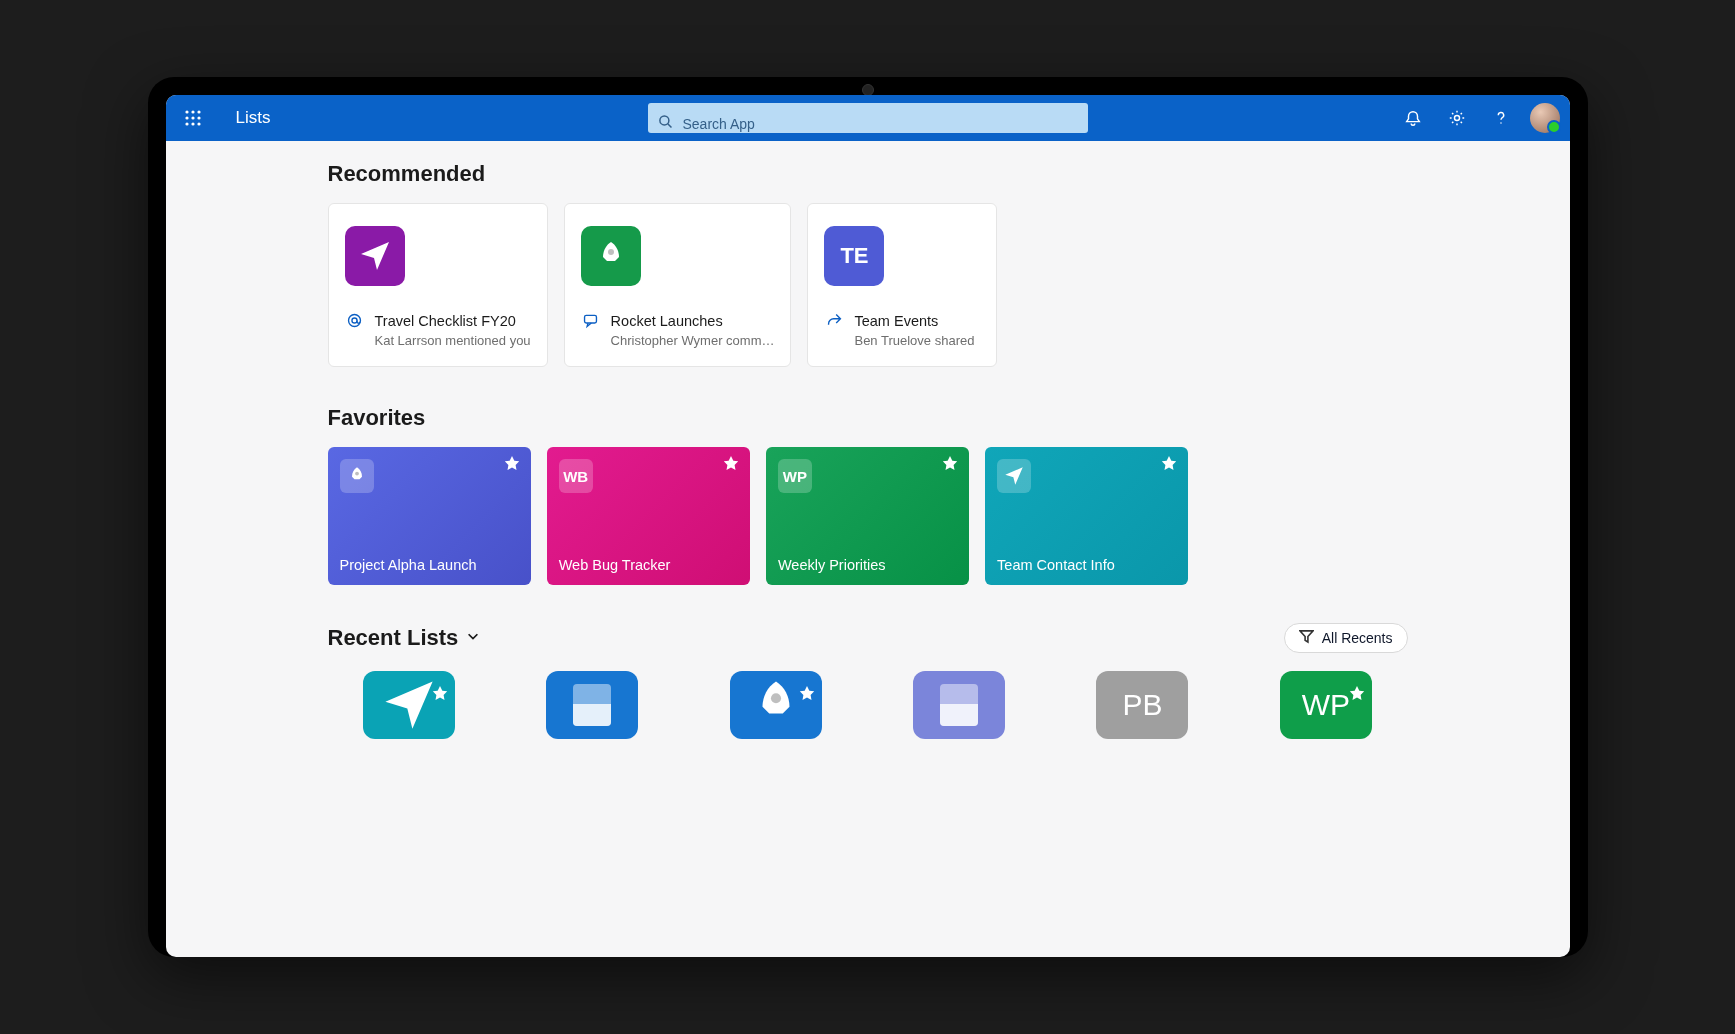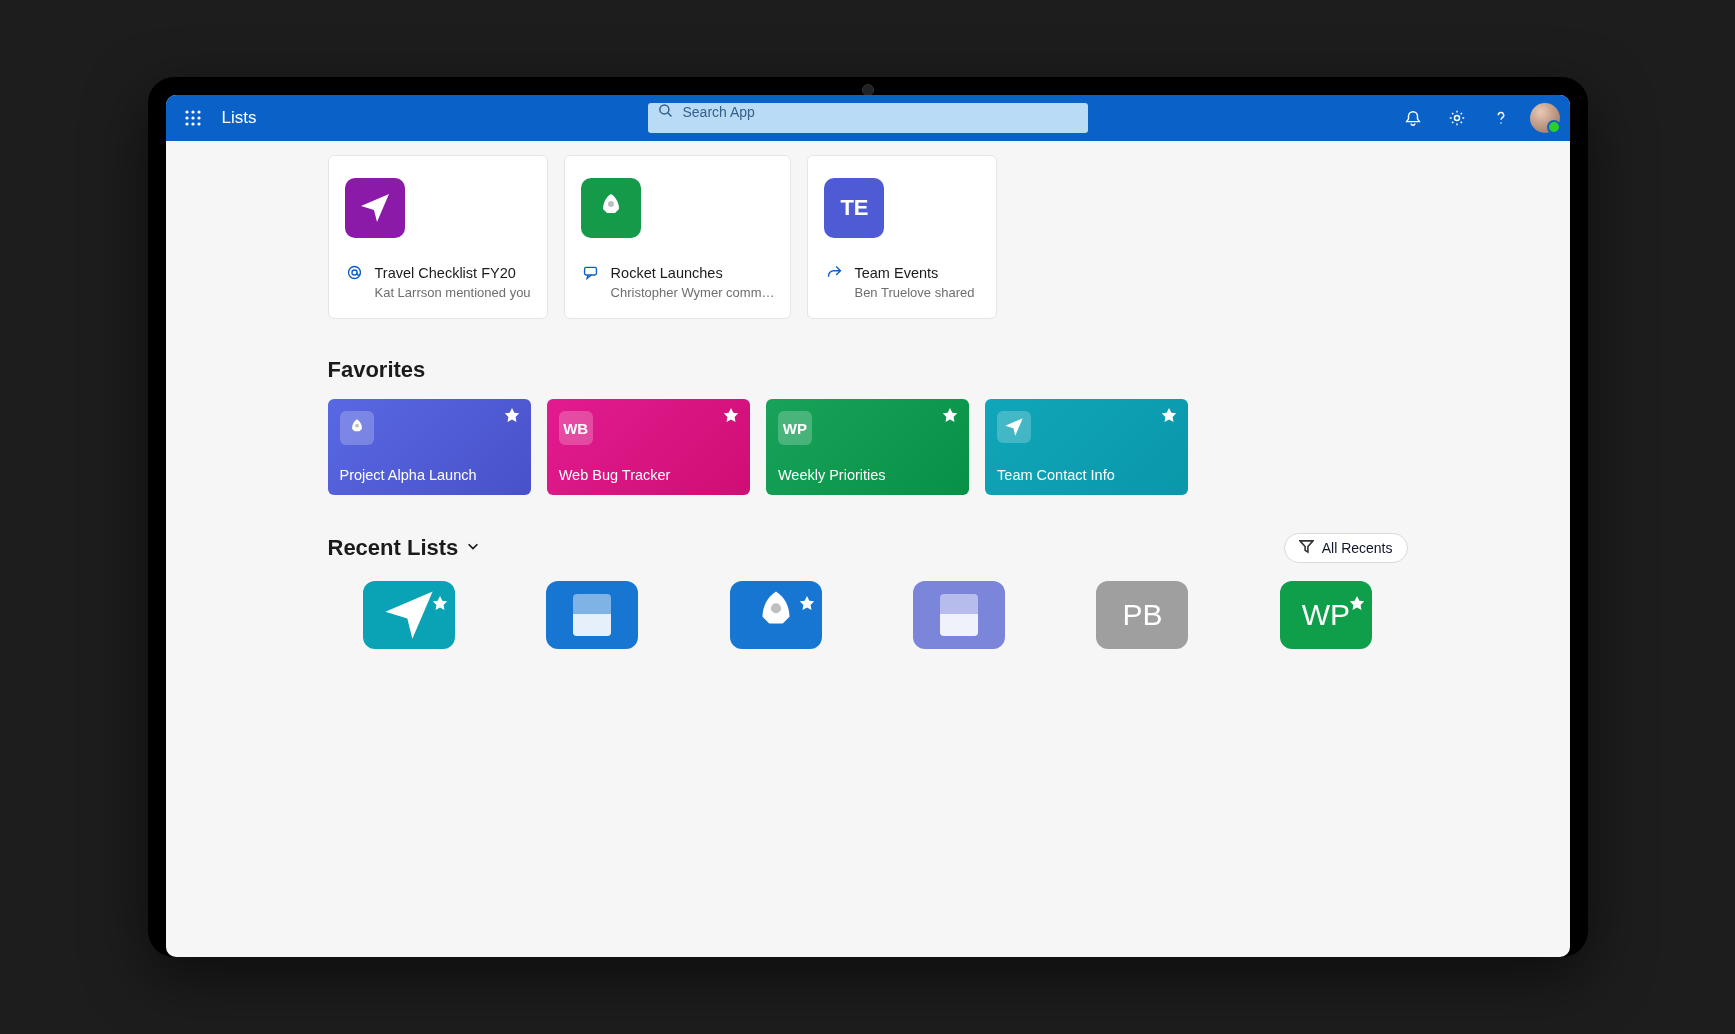--- a/index.html
+++ b/index.html
@@ -28,24 +28,24 @@
     display:flex;flex-direction:column;
   }
 
   
   .topbar{
     height:46px;background:linear-gradient(#0a62c8,#0a62c8);display:flex;align-items:center;
     color:#fff;padding:0 10px;gap:8px;position:relative;
   }
   .waffle{width:34px;height:34px;display:flex;align-items:center;justify-content:center;border-radius:3px;cursor:pointer;}
   .waffle svg{width:18px;height:18px;fill:#fff;}
-  .app-name{font-size:17px;font-weight:500;margin-left:4px;}
+  .app-name{font-size:17px;font-weight:500;margin-left:18px;}
   .searchwrap{
     position:absolute;left:50%;transform:translateX(-50%);
-    width:440px;height:30px;background:#b9dbf5;border-radius:3px;display:flex;align-items:flex-start;
+    width:440px;height:30px;background:#b9dbf5;border-radius:3px;display:flex;align-items:flex-end;
     padding:0 10px;gap:8px;color:#356089;
   }
   .searchwrap svg{width:15px;height:15px;stroke:#356089;fill:none;stroke-width:2;}
   .searchwrap input{flex:1;border:0;background:transparent;outline:none;font-size:14px;color:#1b1b1b;}
   .searchwrap input::placeholder{color:#356089;}
   .topicons{margin-left:auto;display:flex;align-items:center;gap:6px;}
   .topbtn{width:38px;height:38px;display:flex;align-items:center;justify-content:center;cursor:pointer;border-radius:3px;}
   .topbtn svg{width:18px;height:18px;fill:none;stroke:#fff;stroke-width:1.6;}
   .avatar{width:30px;height:30px;border-radius:50%;background:radial-gradient(circle at 35% 30%,#e9c9b5,#936955);position:relative;margin-left:4px;cursor:pointer;}
   .avatar::after{content:"";position:absolute;bottom:-1px;right:-1px;width:10px;height:10px;border-radius:50%;background:#2bcf2b;border:2px solid #0a62c8;}
@@ -76,21 +76,21 @@
   .recmeta{display:flex;gap:10px;align-items:flex-start;width:100%;margin-top:26px;}
   .recicon{flex:0 0 20px;display:flex;justify-content:center;}
   .recicon svg{width:17px;height:17px;fill:none;stroke:var(--accent);stroke-width:1.6;}
   .rectitle{font-size:14.5px;color:var(--text);line-height:1.25;font-weight:500;}
   .recsub{font-size:13px;color:var(--muted);margin-top:3px;white-space:nowrap;overflow:hidden;text-overflow:ellipsis;}
   .rectxt{flex:1;min-width:0;}
 
   
   .favgrid{display:grid;grid-template-columns:repeat(5,1fr);gap:16px;margin-bottom:38px;}
   .favcard{
-    height:96px;border-radius:6px;color:#fff;position:relative;padding:12px;cursor:pointer;
+    height:138px;border-radius:6px;color:#fff;position:relative;padding:12px;cursor:pointer;
     display:flex;flex-direction:column;justify-content:space-between;overflow:hidden;
   }
   .favcard .mini{
     width:34px;height:34px;border-radius:6px;background:rgba(255,255,255,.22);
     display:flex;align-items:center;justify-content:center;font-weight:600;font-size:15px;
   }
   .favcard .mini svg{width:20px;height:20px;fill:#fff;}
   .favcard .star{position:absolute;top:8px;right:10px;}
   .favcard .star svg{width:18px;height:18px;fill:#fff;}
   .favcard .name{font-size:14.5px;font-weight:500;}
@@ -201,20 +201,21 @@
             </svg>
         </div>
         <div class="avatar"></div>
       </div>
     </div>
 
     <div class="body">
       <div class="center">
 
 
+        <h2 class="sec">Recommended</h2>
         <div class="recgrid" id="recgrid">
             <div class="reccard">
               <div class="rectile" style="background:#8a1aa7">
                 <svg viewBox="0 0 32 32">
                   <use href="#ic-plane"></use>
                 </svg>
               </div>
               <div class="recmeta">
                 <div class="recicon">
                   <svg viewBox="0 0 20 20" style="width:17px;height:17px;fill:none;stroke:#0c5fc3;stroke-width:1.6">

